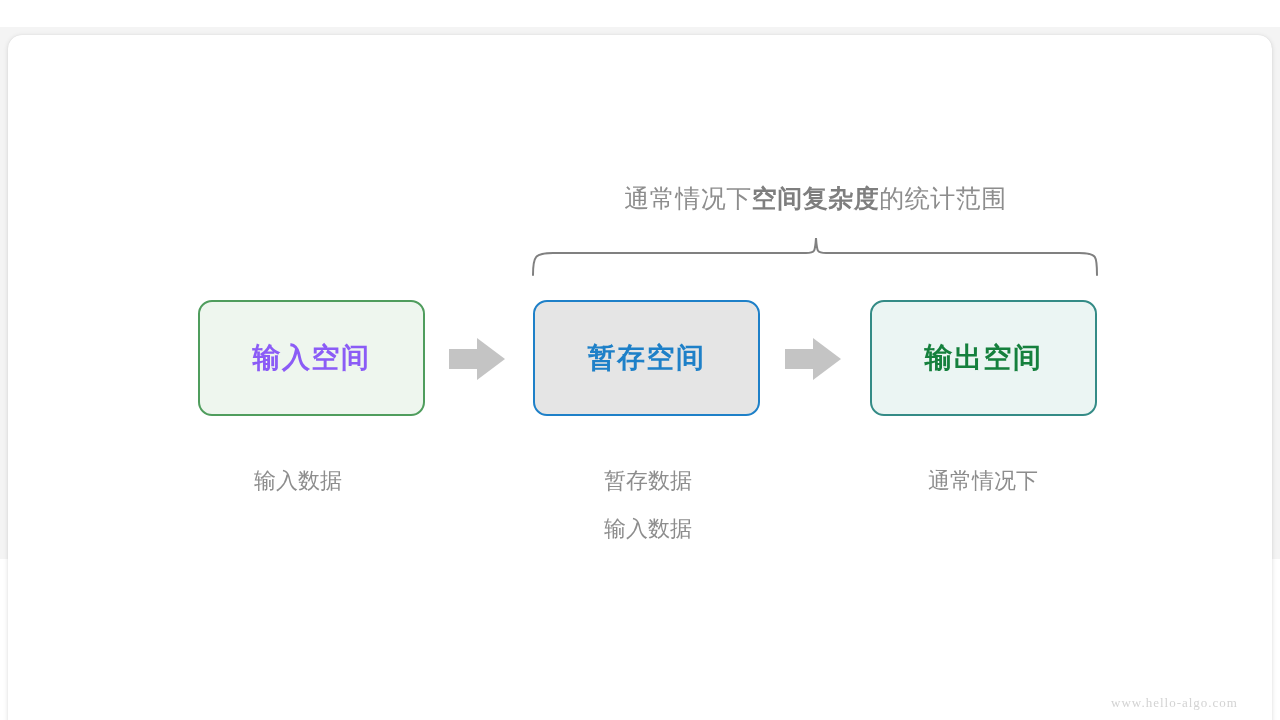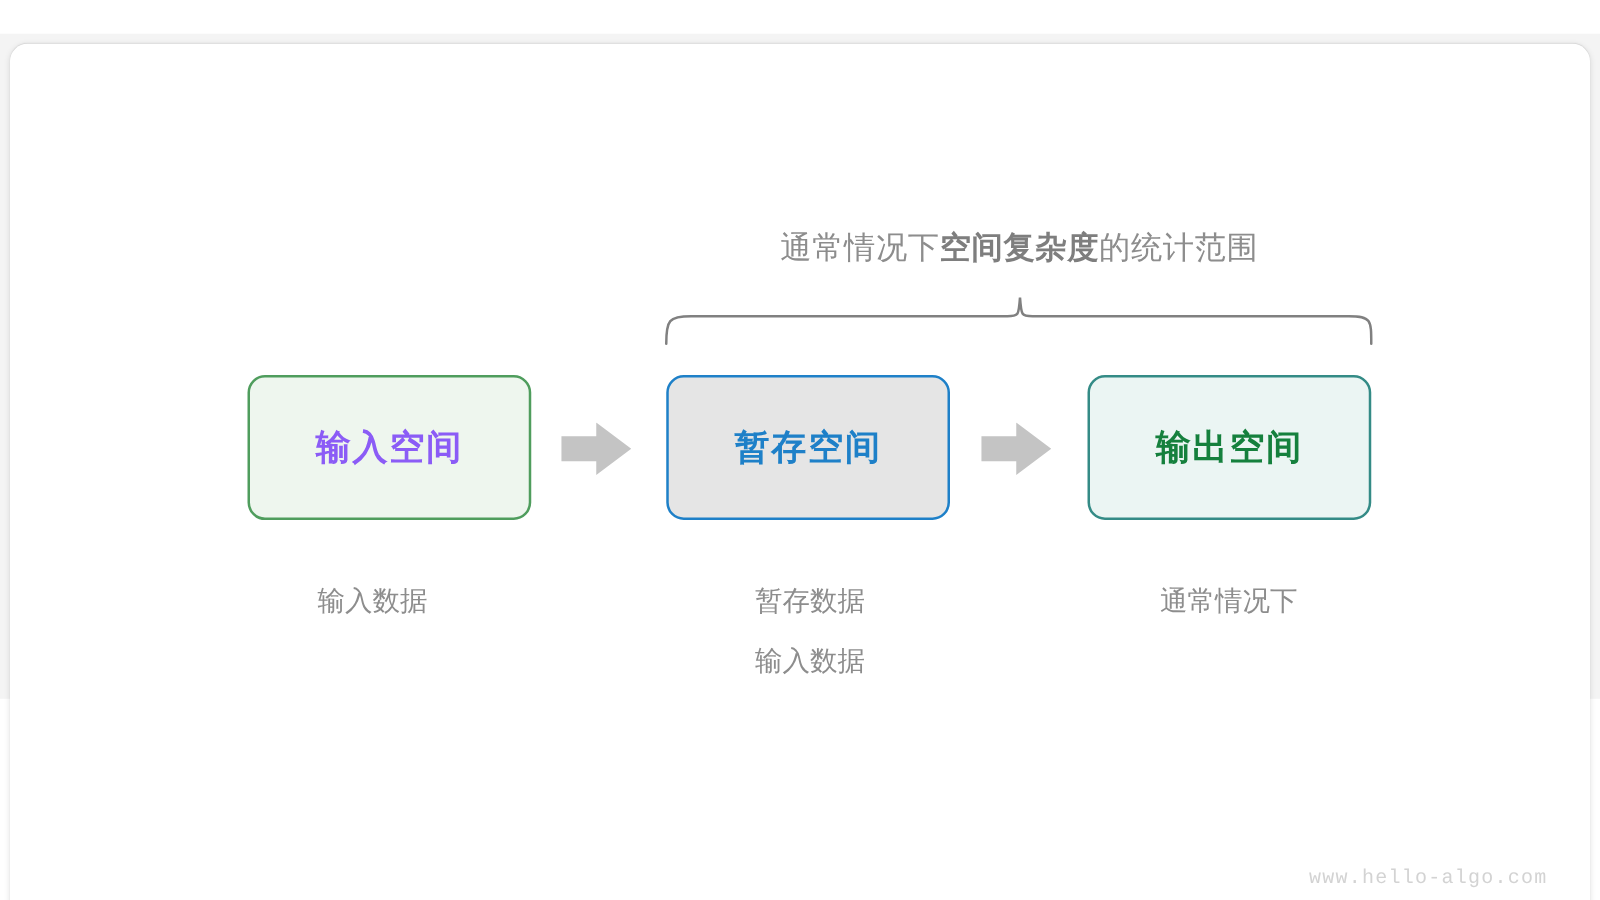--- a/index.html
+++ b/index.html
@@ -103,22 +103,22 @@
   }
   #caption-input  { left: 140px; }
   #caption-temp   { left: 490px; }
   #caption-output { left: 825px; }
 
   
   #watermark {
     position: absolute;
     right: 34px;
     bottom: 28px;
-    font-family: Liberation Mono, monospace;
-    font-size: 16px;
+    font-family: Liberation Serif, serif;
+    font-size: 13px;
     color: #d3d3d3;
     letter-spacing: 1px;
   }
 </style>
 </head>
 <body>
 
 <div id="stage">
   <div id="card">
 

